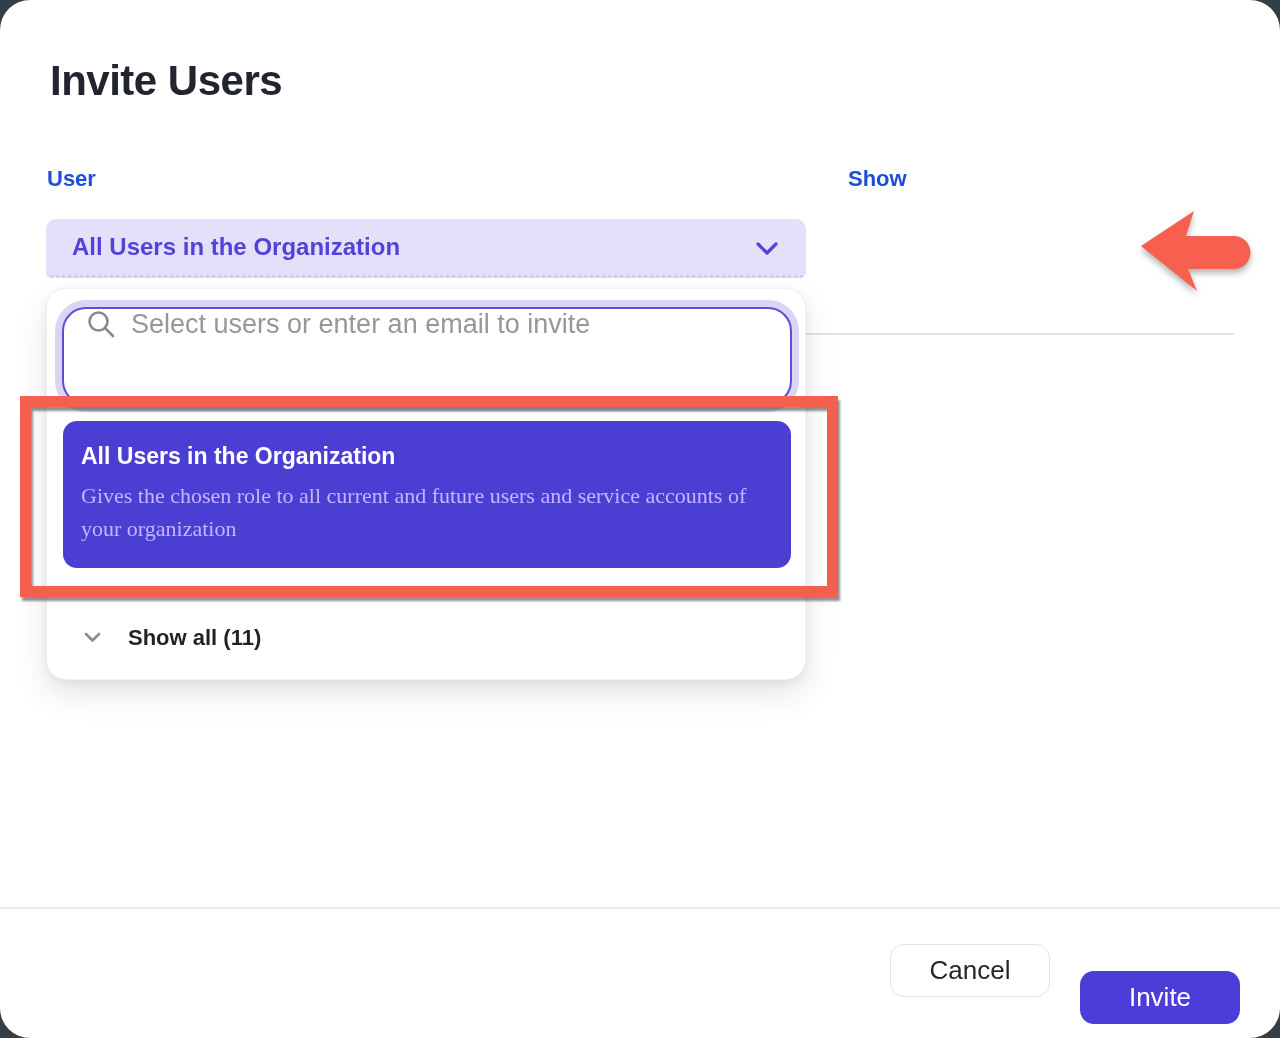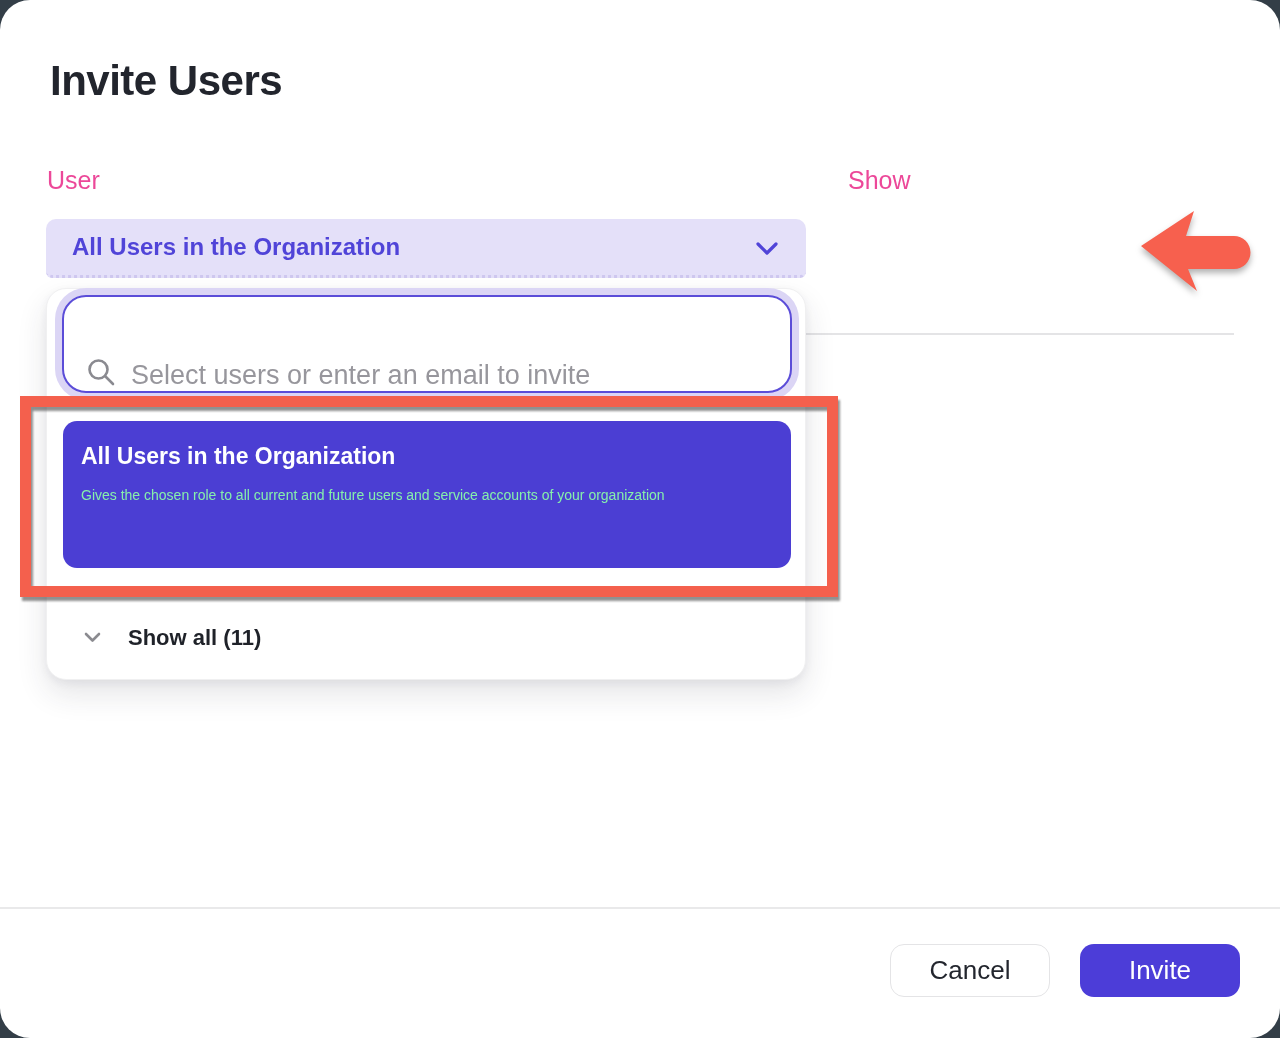--- a/index.html
+++ b/index.html
@@ -21,23 +21,23 @@
     left: 50px; top: 57px;
     font-size: 42px;
     font-weight: 700;
     letter-spacing: -0.5px;
     color: #22252d;
     text-align: right;
   }
   .field-label {
     position: absolute;
     top: 166px;
-    font-size: 25px;
-    font-weight: 400;
-    color: #ec4899;
+    font-size: 22px;
+    font-weight: 700;
+    color: #1d4ed8;
   }
   .label-user { left: 47px; }
   .label-role { left: 848px; }
 
   
   .user-select {
     position: absolute;
     left: 46px; top: 219px;
     width: 760px; height: 59px;
     background: #e4e0f9;
@@ -95,28 +95,28 @@
     left: 46px; top: 288px;
     width: 760px; height: 392px;
     background: #ffffff;
     border: 1px solid #f0f0f1;
     border-radius: 20px;
     box-shadow: 0 14px 30px rgba(40, 40, 60, 0.12), 0 3px 8px rgba(40, 40, 60, 0.06);
     z-index: 5;
   }
   .search-wrap {
     position: absolute;
-    left: 15px; top: 6px;
+    left: 15px; top: 18px;
     width: 730px; height: 98px;
     background: #ffffff;
     border: 2.5px solid #5b4dd8;
     border-radius: 24px;
     box-shadow: 0 0 0 7px #dbd5f5;
     display: flex;
-    align-items: flex-end;
+    align-items: flex-start;
   }
   .search-wrap .search-icon { margin-left: 22px; flex: 0 0 auto; }
   .search-input {
     flex: 1;
     border: none;
     outline: none;
     background: transparent;
     margin-left: 15px;
     margin-right: 16px;
     font-family: "Liberation Sans", sans-serif;
@@ -134,25 +134,26 @@
     padding: 22px 18px 0 18px;
     cursor: pointer;
   }
   .option-title {
     font-size: 23px;
     font-weight: 700;
     color: #ffffff;
     margin-bottom: 9px;
   }
   .option-desc {
-    font-size: 14px;
+    font-size: 22px;
     font-weight: 400;
-    color: #86efac;
+    color: #c4b5fd;
     line-height: 33px;
     max-width: 688px;
+    font-family: Liberation Serif, serif;
   }
 
   .show-all {
     position: absolute;
     left: 0; top: 312px;
     width: 100%; height: 60px;
     display: flex;
     align-items: center;
     cursor: pointer;
     margin-top: 7px;
@@ -208,20 +209,21 @@
     left: 890px;
     background: #ffffff;
     border: 1.5px solid #e4e4e6;
     color: #23262e;
   }
   .btn-invite {
     left: 1080px;
     background: #4c3dd8;
     border: none;
     color: #ffffff;
+    margin-top: 27px;
   }
 </style>
 </head>
 <body>
 
 <div class="dialog">
 
   <h1 class="page-title">Invite Users</h1>
 
   <div class="field-label label-user">User</div>

